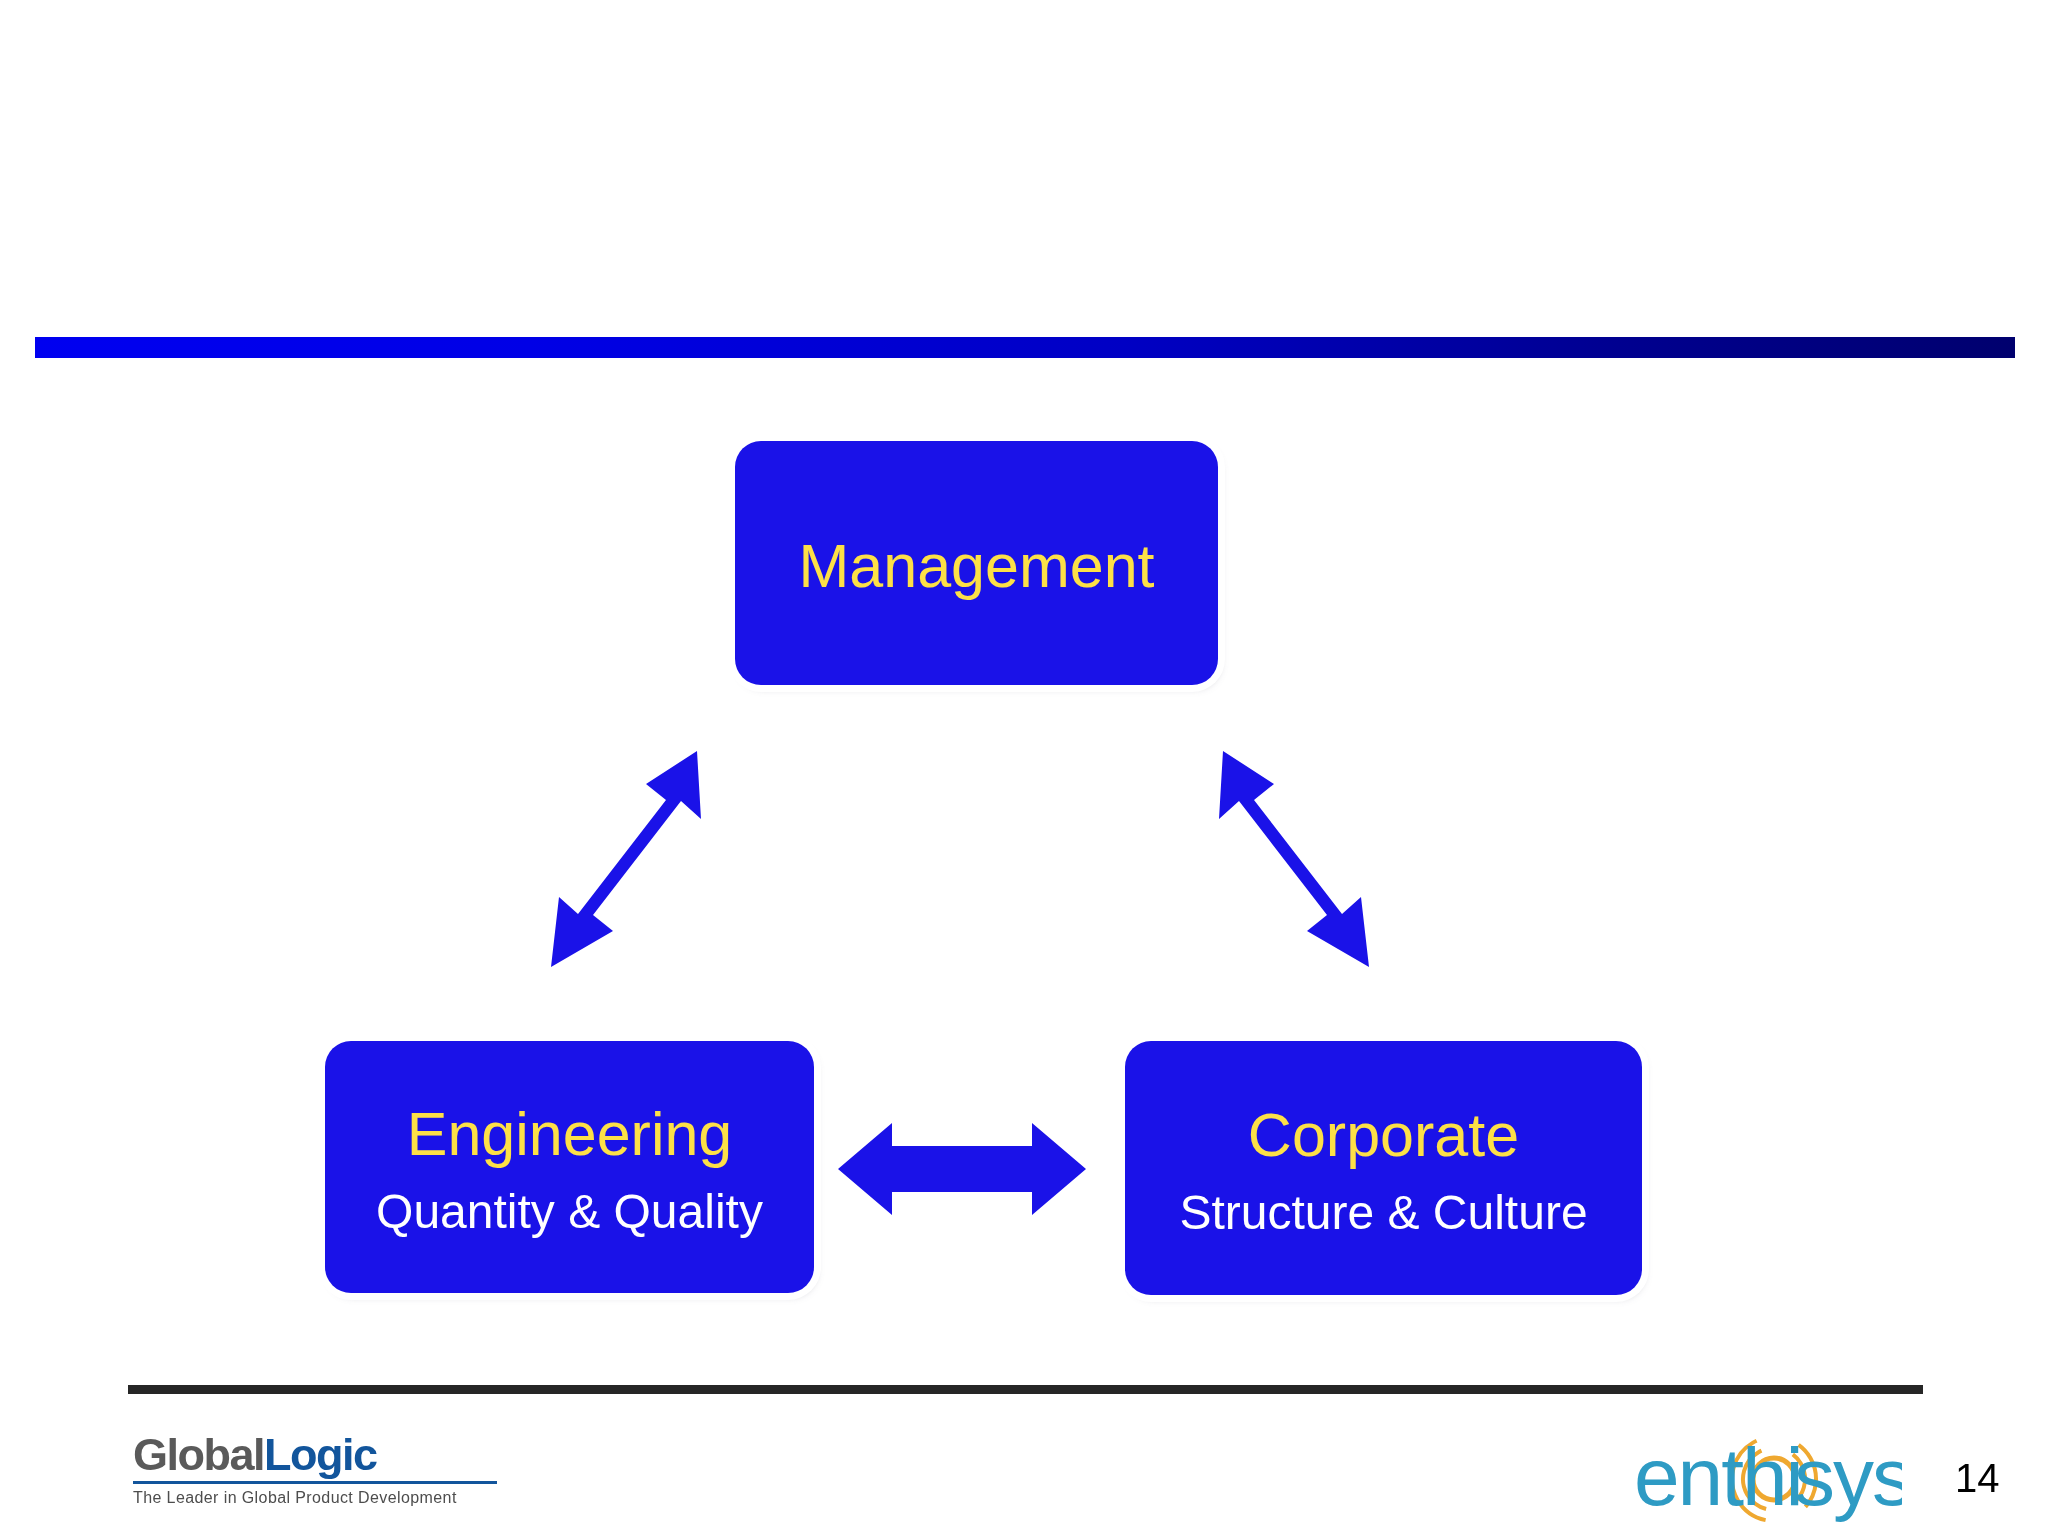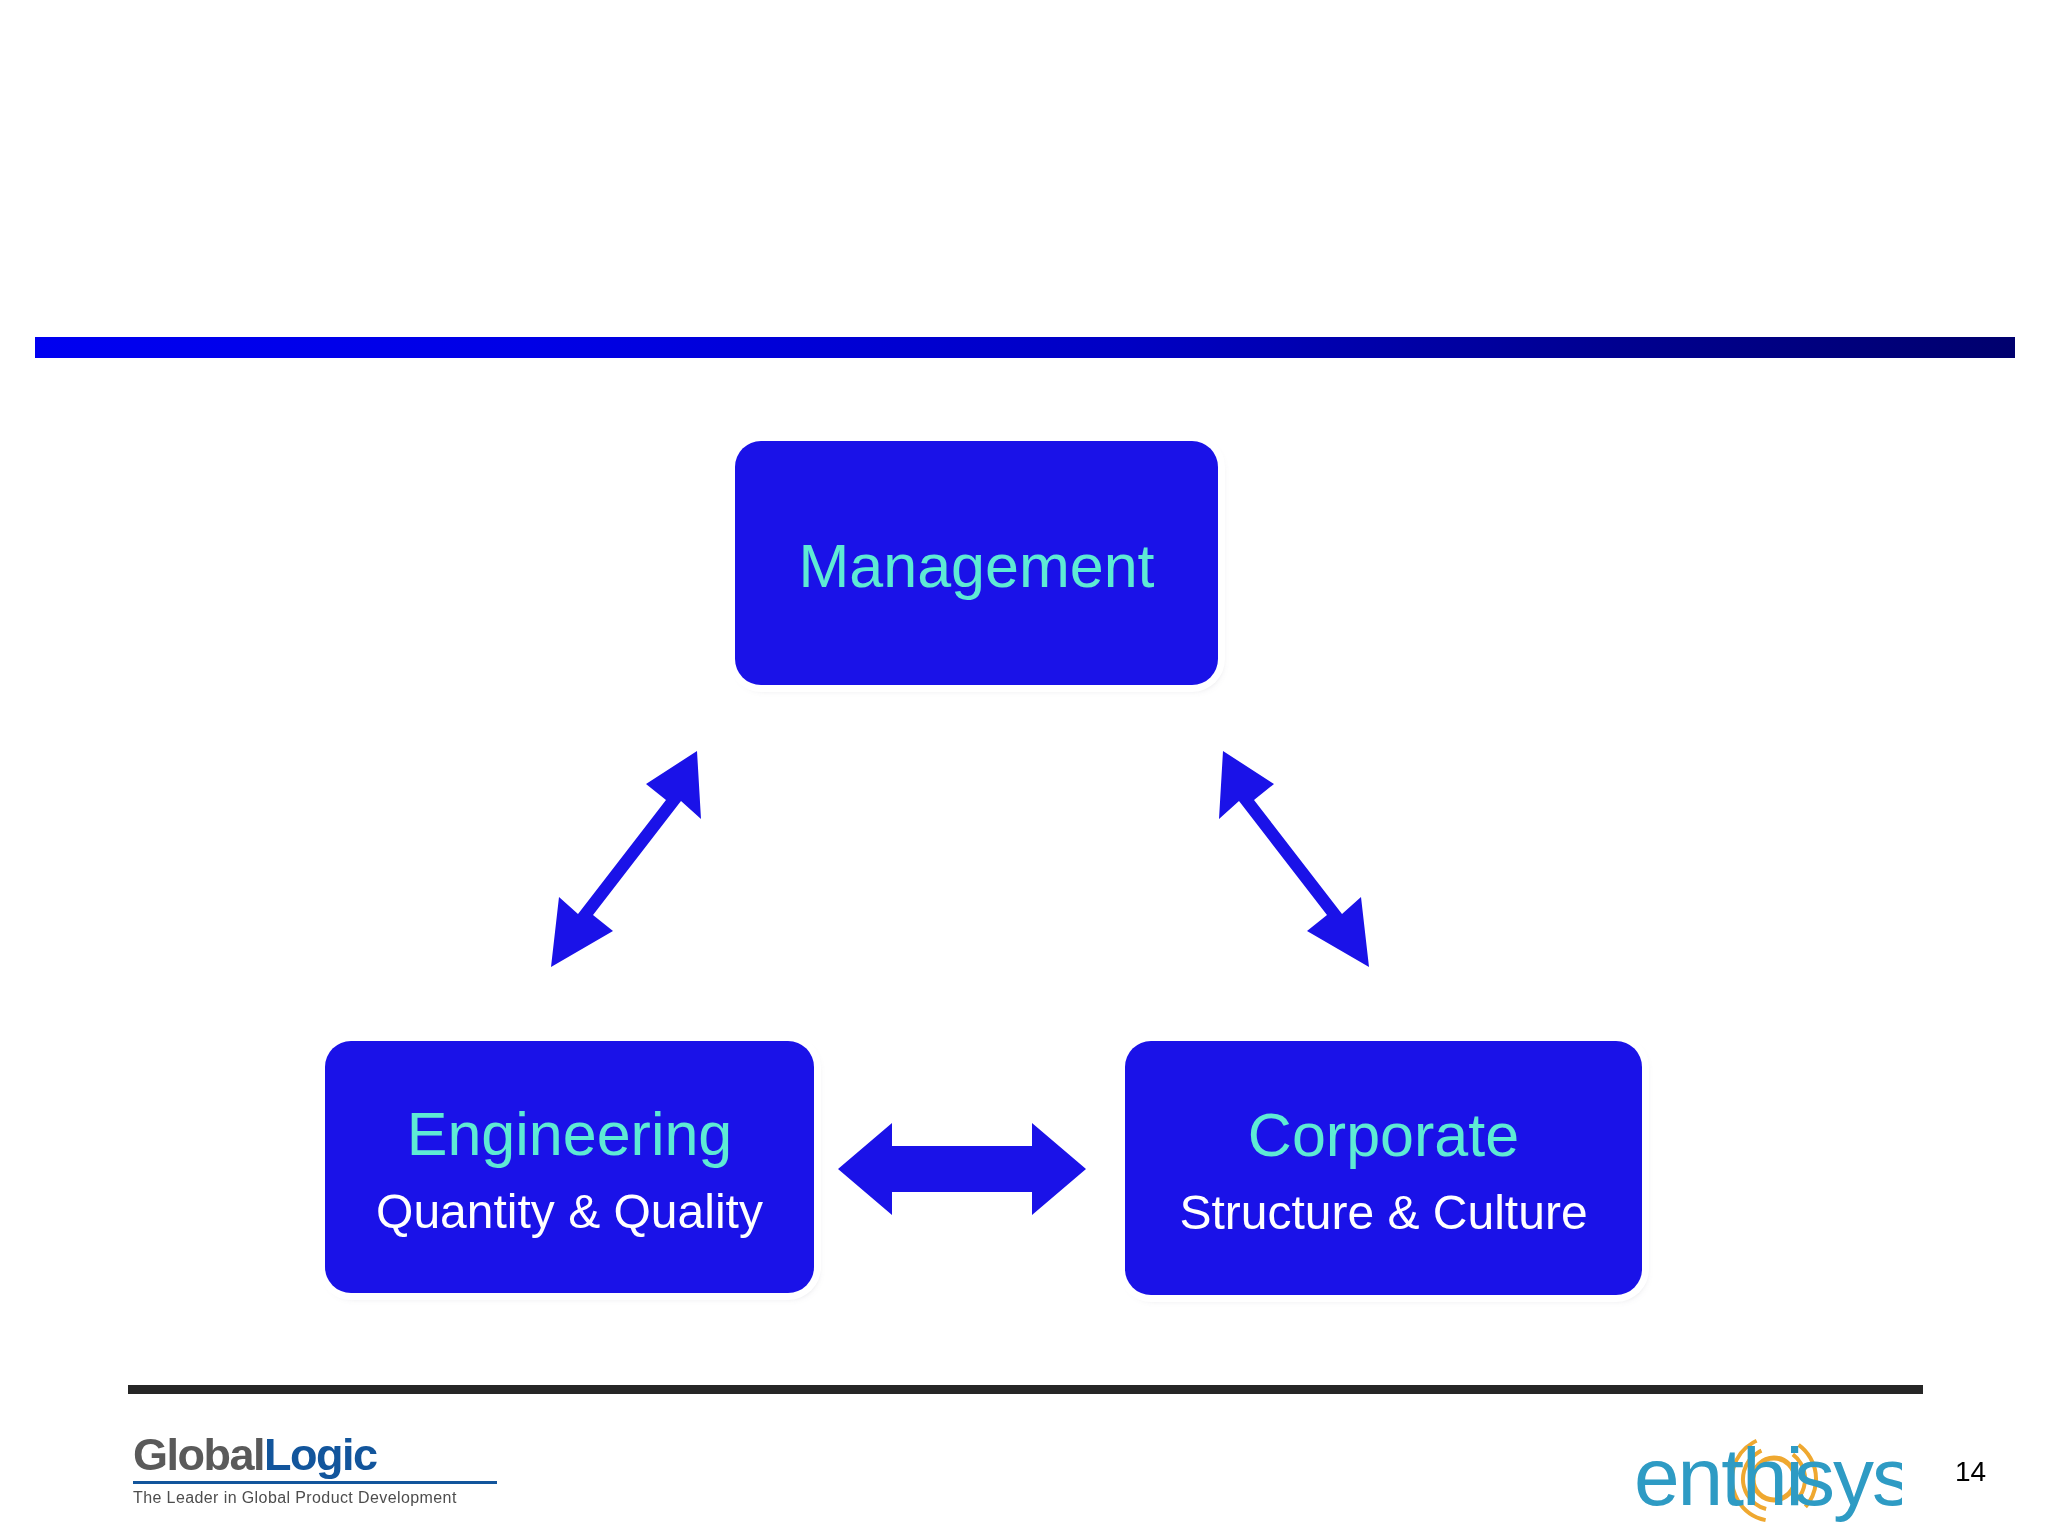--- a/index.html
+++ b/index.html
@@ -61,21 +61,21 @@
     display: flex;
     flex-direction: column;
     align-items: center;
     justify-content: center;
     box-sizing: border-box;
     color: #ffffff;
   }
   .node-title {
     font-size: 61px;
     line-height: 1.0;
-    color: #5eead4;
+    color: #fde047;
     white-space: nowrap;
     margin-top: 6px;
   }
   .node-subtitle {
     font-size: 48px;
     line-height: 1.0;
     margin-top: 23px;
     color: #ffffff;
     white-space: nowrap;
   }
@@ -167,21 +167,21 @@
     left: 1634px;
     top: 1432px;
     width: 268px;
     height: 95px;
   }
 
   #page-number {
     position: absolute;
     left: 1955px;
     top: 1456px;
-    font-size: 28px;
+    font-size: 40px;
     color: #000000;
   }
 </style>
 </head>
 <body>
 
 <div id="slide">
 
 
   <div id="title-rule"></div>

